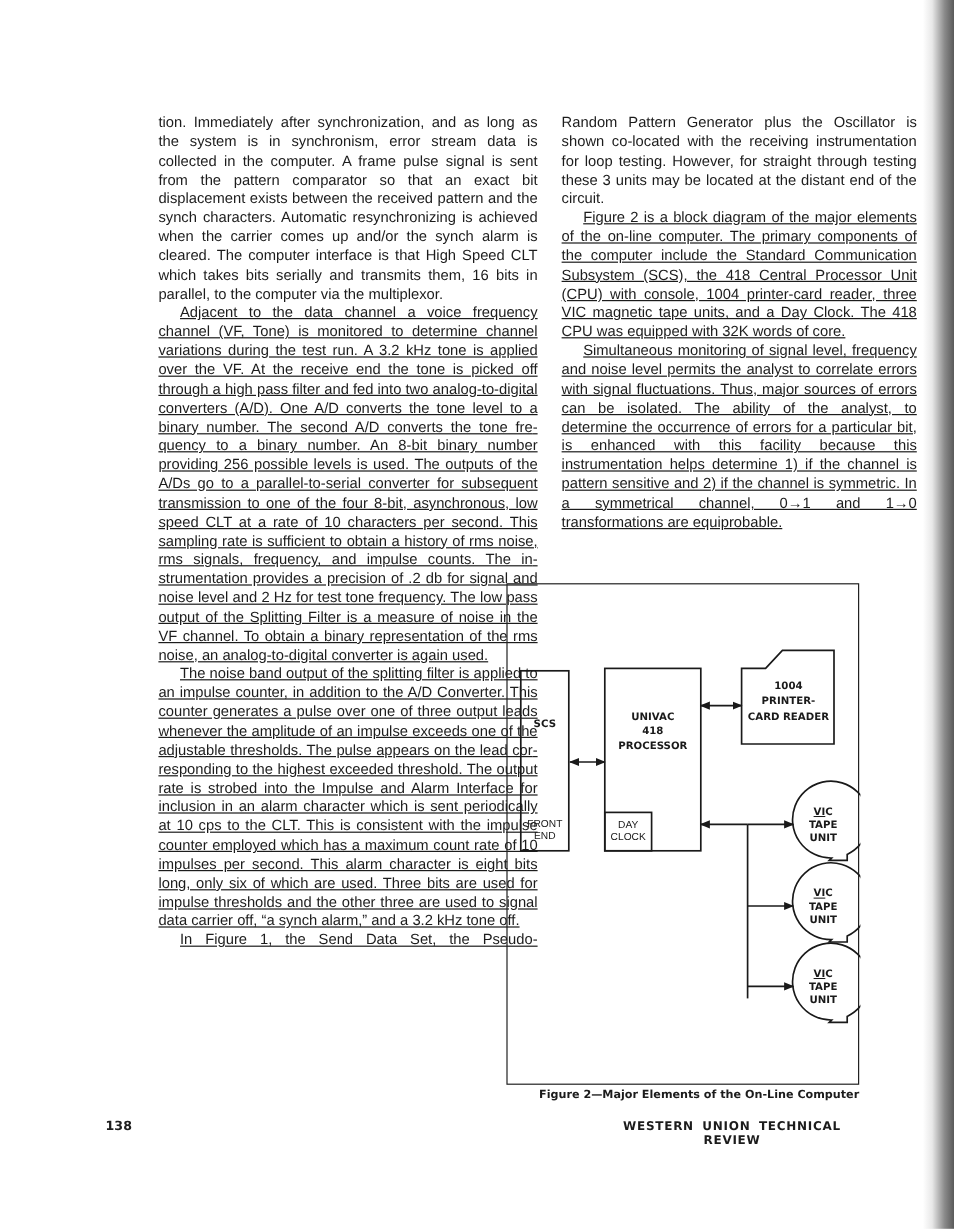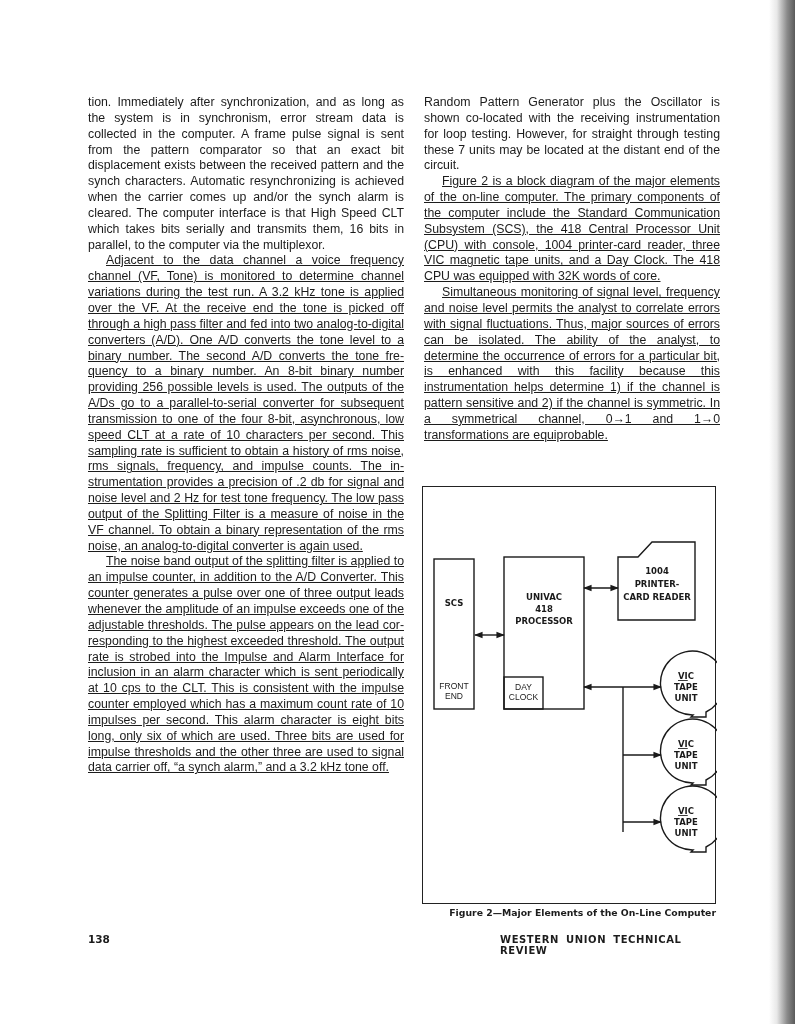--- a/index.html
+++ b/index.html
@@ -10,20 +10,21 @@
     color: #1c1c1c;
   }
   .spine {
     position: absolute; top: 0; right: 0; width: 26px; height: 1024px;
     background: linear-gradient(to right, #ffffff 0%, #e8e8e8 30%, #8a8a8a 70%, #5a5a5a 100%);
   }
   .col {
     position: absolute; top: 95px;
     font-size: 12.3px; line-height: 15.85px;
     text-align: justify;
+    margin-left: 44px;
   }
   .col p { margin: 0; }
   .col p.indent { text-indent: 18px; text-decoration: underline; }
   #left-col { left: 88px; width: 316px; }
   #right-col { left: 424px; width: 296px; }
 
   .figure-box {
     position: absolute; left: 422px; top: 486px; width: 294px; height: 418px;
     border: 1.5px solid #222; box-sizing: border-box;
   }
@@ -37,38 +38,39 @@
   }
   .caption {
     position: absolute; left: 422px; top: 907px; width: 294px; text-align: right;
     font-family: "DejaVu Sans", sans-serif; font-weight: bold; font-size: 9.3px;
   }
   .page-number {
     position: absolute; left: 88px; top: 933px;
     font-family: "DejaVu Sans", sans-serif; font-weight: bold; font-size: 10.5px; text-align: right;
   }
   .running-footer {
-    position: absolute; left: 500px; top: 934px; width: 220px; text-align: left;
+    position: absolute; left: 500px; top: 934px; width: 220px; text-align: center;
     font-family: "DejaVu Sans", sans-serif; font-weight: bold; font-size: 10px;
     letter-spacing: 0.6px; word-spacing: 3px;
   }
 </style>
 </head>
 <body>
 
 <div class="spine"></div>
 
 <div class="col" id="left-col">
   <p>tion. Immediately after synchronization, and as long as the system is in synchronism, error stream data is collected in the computer. A frame pulse signal is sent from the pattern comparator so that an exact bit displacement exists between the re­ceived pattern and the synch characters. Auto­matic resynchronizing is achieved when the carrier comes up and/or the synch alarm is cleared. The computer interface is that High Speed CLT which takes bits serially and transmits them, 16 bits in parallel, to the computer via the multi­plexor.</p>
   <p class="indent">Adjacent to the data channel a voice frequency channel (VF, Tone) is monitored to determine channel variations during the test run. A 3.2 kHz tone is applied over the VF. At the receive end the tone is picked off through a high pass filter and fed into two analog-to-digital converters (A/D). One A/D converts the tone level to a binary number. The second A/D converts the tone fre­quency to a binary number. An 8-bit binary num­ber providing 256 possible levels is used. The outputs of the A/Ds go to a parallel-to-serial con­verter for subsequent transmission to one of the four 8-bit, asynchronous, low speed CLT at a rate of 10 characters per second. This sampling rate is sufficient to obtain a history of rms noise, rms signals, frequency, and impulse counts. The in­strumentation provides a precision of .2 db for signal and noise level and 2 Hz for test tone fre­quency. The low pass output of the Splitting Filter is a measure of noise in the VF channel. To obtain a binary representation of the rms noise, an analog-to-digital converter is again used.</p>
   <p class="indent">The noise band output of the splitting filter is applied to an impulse counter, in addition to the A/D Converter. This counter generates a pulse over one of three output leads whenever the ampli­tude of an impulse exceeds one of the adjustable thresholds. The pulse appears on the lead cor­responding to the highest exceeded threshold. The output rate is strobed into the Impulse and Alarm Interface for inclusion in an alarm character which is sent periodically at 10 cps to the CLT. This is consistent with the impulse counter em­ployed which has a maximum count rate of 10 impulses per second. This alarm character is eight bits long, only six of which are used. Three bits are used for impulse thresholds and the other three are used to signal data carrier off, “a synch alarm,” and a 3.2 kHz tone off.</p>
+  <p class="indent" style="text-align:justify; text-align-last: justify;">In Figure 1, the Send Data Set, the Pseudo-</p>
 </div>
 
 <div class="col" id="right-col">
-  <p>Random Pattern Generator plus the Oscillator is shown co-located with the receiving instrumenta­tion for loop testing. However, for straight through testing these 7 units may be located at the distant end of the circuit.</p>
+  <p>Random Pattern Generator plus the Oscillator is shown co-located with the receiving instrumenta­tion for loop testing. However, for straight through testing these 3 units may be located at the distant end of the circuit.</p>
   <p class="indent">Figure 2 is a block diagram of the major ele­ments of the on-line computer. The primary com­ponents of the computer include the Standard Com­munication Subsystem (SCS), the 418 Central Processor Unit (CPU) with console, 1004 printer-card reader, three VIC magnetic tape units, and a Day Clock. The 418 CPU was equipped with 32K words of core.</p>
   <p class="indent">Simultaneous monitoring of signal level, fre­quency and noise level permits the analyst to cor­relate errors with signal fluctuations. Thus, major sources of errors can be isolated. The ability of the analyst, to determine the occurrence of errors for a particular bit, is enhanced with this facility because this instrumentation helps determine 1) if the channel is pattern sensitive and 2) if the channel is symmetric. In a symmetrical channel, 0→1 and 1→0 transformations are equiprobable.</p>
 </div>
 
 <div class="figure-box">
   <svg width="294" height="418" viewBox="0 0 294 418" xmlns="http://www.w3.org/2000/svg">
     <defs>
       <marker id="arr" viewBox="0 0 10 10" refX="9" refY="5" markerWidth="6" markerHeight="6" orient="auto-start-reverse">
         <path d="M0,1 L10,5 L0,9 z" fill="#1a1a1a"></path>
       </marker>

